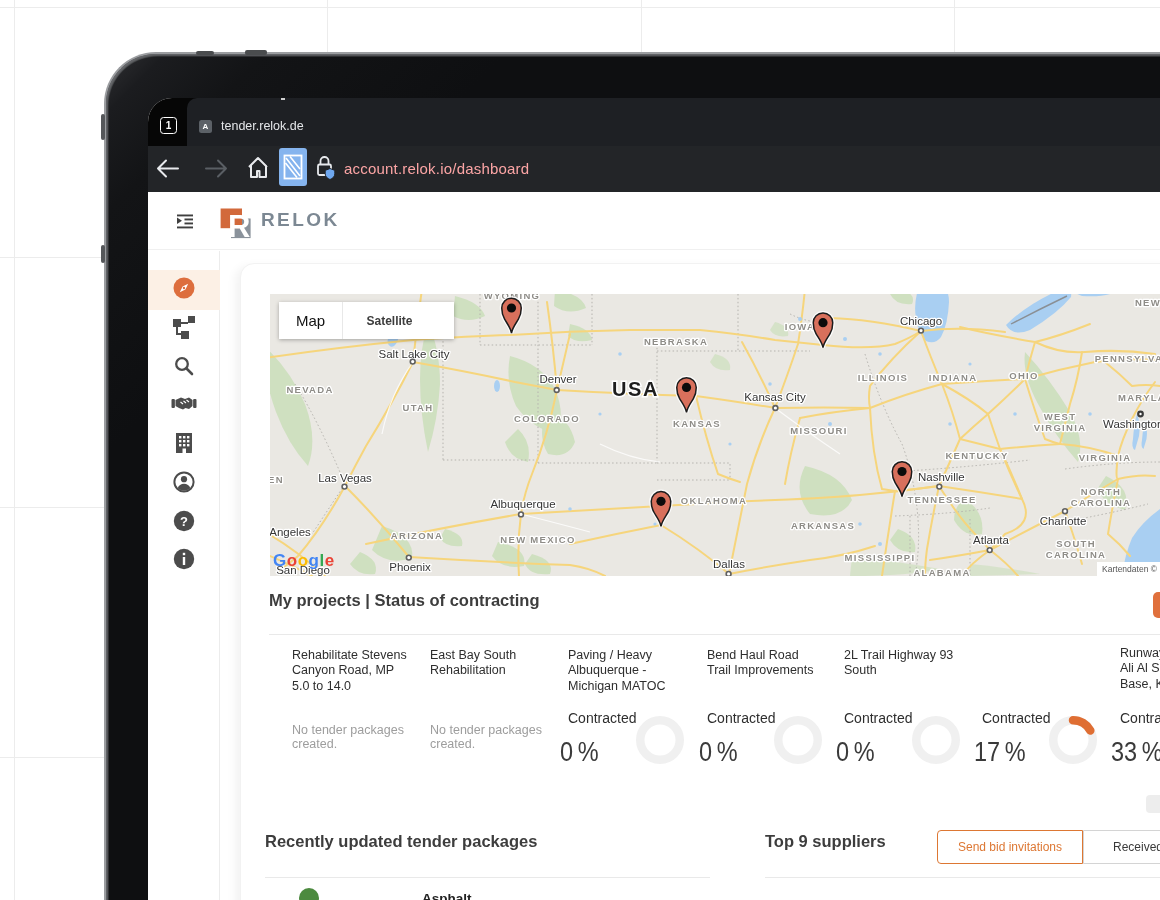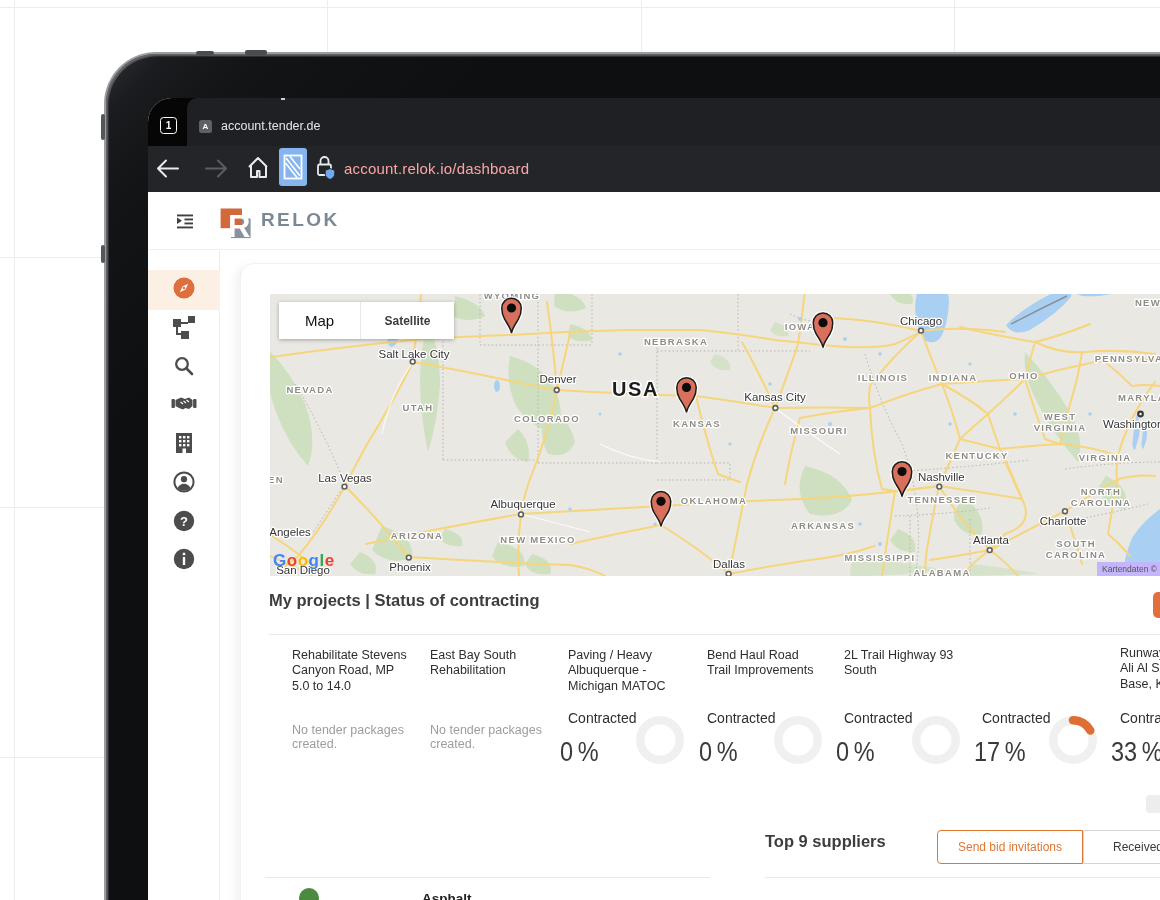--- a/index.html
+++ b/index.html
@@ -53,27 +53,27 @@
     align-items:center; justify-content:center; }
 
   .card { position:absolute; left:92px; top:165px; width:940px; height:660px;
     background:#fff; border:1px solid #f2f2f2; border-radius:14px;
     box-shadow:-5px 3px 10px rgba(0,0,0,0.05); }
 
   .mapbox { position:absolute; left:122px; top:196px; width:890px; height:282px;
     overflow:hidden; background:#eae8e3; }
   .mapctl { position:absolute; left:9px; top:8px; width:175px; height:37px; background:#fff;
     box-shadow:0 1px 4px rgba(0,0,0,0.3); display:flex; z-index:5; }
-  .mapctl .c1 { width:82px; display:flex; align-items:center; justify-content:center;
+  .mapctl .c1 { width:64px; display:flex; align-items:center; justify-content:center;
     font-size:15px; color:#111; border-right:1px solid #e8e8e8; }
   .mapctl .c2 { width:93px; display:flex; align-items:center; justify-content:center;
     font-size:12px; color:#3c3c3c;font-weight:bold; }
   .glogo { position:absolute; left:3px; top:257px; z-index:5; font-size:17px; font-weight:bold;
     letter-spacing:0.5px; }
-  .kdat { position:absolute; right:0; top:268px; height:14px; background:#c4b5fd; z-index:5;
+  .kdat { position:absolute; right:0; top:268px; height:14px; background:#ffffff; z-index:5;
     font-size:8.5px; color:#555; padding:2px 3px 0 5px; }
 
   .h2 { position:absolute; font-size:16.5px; font-weight:bold; color:#3d3d3d; }
   .rule { position:absolute; height:1px; background:#e9e9e9; }
   .ptitle { position:absolute; width:119px; font-size:12.5px; color:#2e2e2e; line-height:15.4px; }
   .pgray  { position:absolute; width:126px; font-size:12.5px; color:#9d9d9d; line-height:13.5px; }
   .pcontr { position:absolute; font-size:14px; color:#2e2e2e; }
   .ppct   { position:absolute; font-size:27px; color:#3a3a3a; white-space:nowrap; transform:scaleX(0.87); transform-origin:0 0; }
   .obtn { position:absolute; left:1005px; top:494px; width:40px; height:26px;
     background:#e0703c; border-radius:5px; }
@@ -111,21 +111,21 @@
   <div style="position:absolute;left:245px;top:50px;width:22px;height:4.5px;background:#4a4c4e;border-radius:2px;"></div>
   <div style="position:absolute;left:101px;top:114px;width:4px;height:26px;background:#55575a;border-radius:2px;"></div>
   <div style="position:absolute;left:101px;top:245px;width:4px;height:18px;background:#55575a;border-radius:2px;"></div>
   <div style="position:absolute; left:104px; top:52px; width:1056px; height:848px; overflow:hidden;">
   <div class="screen" style="left:44px; top:46px;">
 
     <div class="tabbar">
       <div class="activetab"></div>
       <div class="tabcount">1</div>
       <div class="favicon">A</div>
-      <div class="tabtitle">account.tender.de</div>
+      <div class="tabtitle">tender.relok.de</div>
       <div class="topdot"></div>
     </div>
 
     <div class="toolbar">
       <svg width="1012" height="46" style="position:absolute;left:0;top:0">
 
         <g stroke="#e8eaed" stroke-width="2" fill="none" stroke-linecap="round" stroke-linejoin="round">
           <path d="M30 22.5 H10 M18 14.5 l-8 8 8 8"></path>
         </g>
 
@@ -518,20 +518,21 @@
     <svg width="1012" height="100" style="position:absolute; left:0; top:592px;">
       <g fill="none" stroke="#f0f0f0" stroke-width="8.5">
         <circle cx="512" cy="50" r="19.75"></circle>
         <circle cx="650" cy="50" r="19.75"></circle>
         <circle cx="788" cy="50" r="19.75"></circle>
         <circle cx="925" cy="50" r="19.75"></circle>
       </g>
       <path d="M925 30.25 A19.75 19.75 0 0 1 942.3 40.5" fill="none" stroke="#df6e33" stroke-width="8.5" stroke-linecap="round"></path>
     </svg>
 
+    <div class="h2" style="left:117px; top:734px;">Recently updated tender packages</div>
     <div class="rule" style="left:117px; top:779px; width:445px;"></div>
     <div class="greendot"></div>
     <div class="asphalt">Asphalt</div>
 
     <div class="h2" style="left:617px; top:734px;">Top 9 suppliers</div>
     <div class="rule" style="left:617px; top:779px; width:395px;"></div>
     <div class="sendbtn">Send bid invitations</div>
     <div class="recvbtn">Received</div>
     <div class="graybtn"></div>
   </div>

